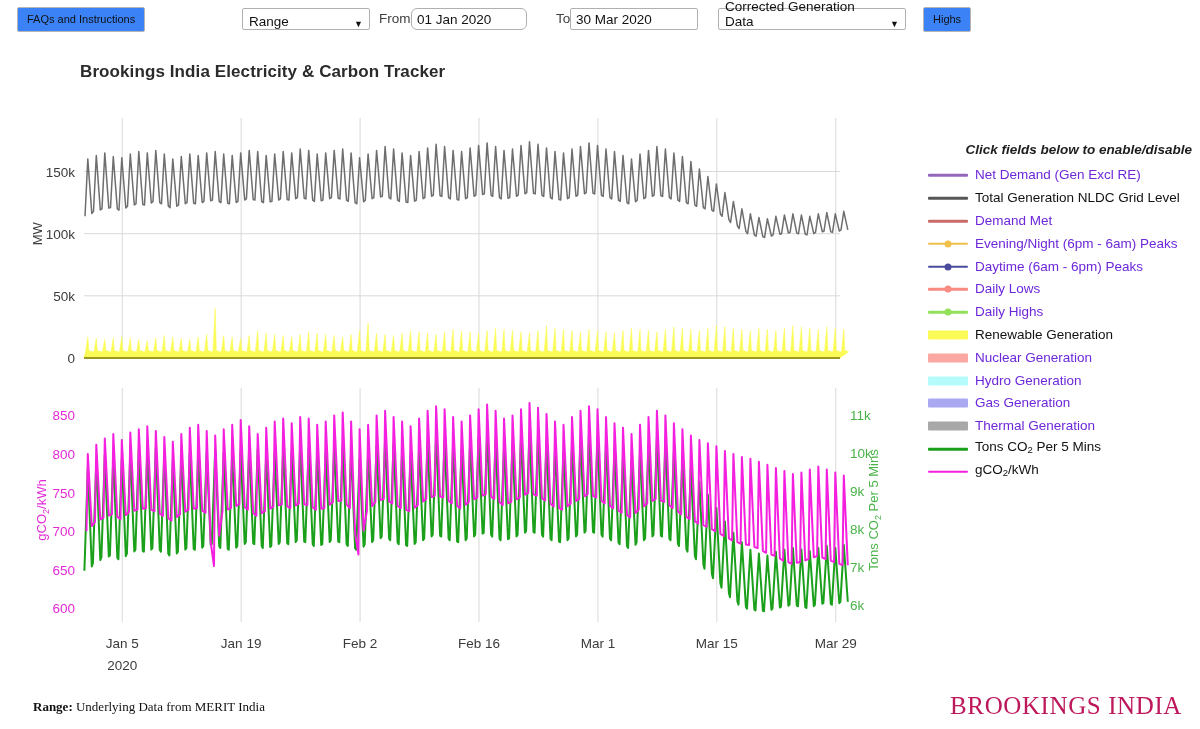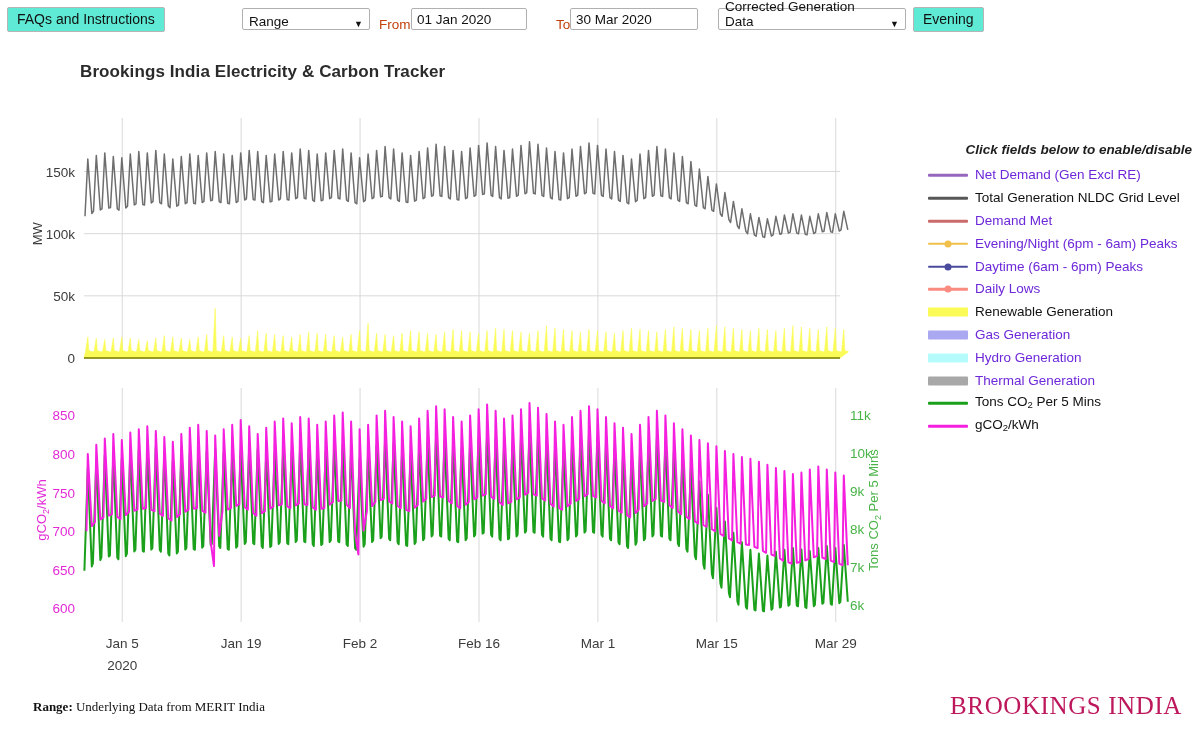--- a/index.html
+++ b/index.html
@@ -9,43 +9,43 @@
     font-family:"Liberation Sans",sans-serif;
     color:#222;overflow:hidden;position:relative;
   }
 
   
   .toolbar{
     position:absolute;left:0;top:0;width:1200px;height:34px;
     display:flex;align-items:center;
   }
   .btn{
-    font-family:"Liberation Sans",sans-serif;font-size:14px;color:#111;
-    background:#5eead4;border:1px solid #b5b5b5;border-radius:2px;
-    padding:4px 9px;line-height:15px;white-space:nowrap;
+    font-family:"Liberation Sans",sans-serif;font-size:11px;color:#111;
+    background:#3b82f6;border:1px solid #b5b5b5;border-radius:2px;
+    padding:4px 9px;line-height:15px;white-space:nowrap;margin-left:10px;
   }
   .faq-btn{position:absolute;left:7px;top:7px;}
   .select-box{
     position:absolute;display:flex;align-items:flex-end;justify-content:space-between;
     background:#ffffff;border:1px solid #b0b0b0;border-radius:2px;
     font-size:13.5px;color:#111;height:22px;box-sizing:border-box;padding:0 6px;
   }
   .select-box .caret{font-size:9px;margin-left:8px;color:#111;}
   #range-select{left:242px;top:8px;width:128px;}
   #dataset-select{left:718px;top:8px;width:188px;}
-  .lbl{position:absolute;font-size:13.5px;color:#c2410c;top:17px;}
+  .lbl{position:absolute;font-size:13.5px;color:#404040;top:11px;}
   #from-label{left:379px;}
   #to-label{left:556px;text-align:right;}
   .text-input{
     position:absolute;top:8px;height:22px;box-sizing:border-box;
     background:#fff;border:1px solid #b0b0b0;border-radius:2px;
     font-family:"Liberation Sans",sans-serif;font-size:13.5px;color:#111;
     padding:0 5px;line-height:20px;
   }
-  #from-input{left:411px;width:116px;}
+  #from-input{left:411px;width:116px;border-radius:6px;}
   #to-input{left:570px;width:128px;}
   #submit-button{position:absolute;left:913px;top:7px;}
 
   
   .page-title{
     position:absolute;left:32px;top:62px;
     font-size:17px;font-weight:bold;color:#2b2b2b;letter-spacing:.1px;margin-left:48px;
   }
 
   
@@ -112,21 +112,21 @@
   <input class="text-input" id="from-input" value="01 Jan 2020" style="">
 
   <span class="lbl" id="to-label">To</span>
   <input class="text-input" id="to-input" value="30 Mar 2020" style="">
 
   <div class="select-box" id="dataset-select">
     <span>Corrected Generation Data</span>
     <span class="caret">▼</span>
   </div>
 
-  <button class="btn" id="submit-button">Evening</button>
+  <button class="btn" id="submit-button">Highs</button>
 </div>
 
 <div class="page-title">Brookings India Electricity &amp; Carbon Tracker</div>
 
 <div class="chart-area">
   <svg class="plot" id="plot-svg" width="920" height="570">
       <line x1="84" y1="258" x2="840" y2="258" class="grid"></line>
       <text x="75" y="263" text-anchor="end" class="tick-txt">0</text>
       <line x1="84" y1="195.83783783783784" x2="840" y2="195.83783783783784" class="grid"></line>
       <text x="75" y="200.83783783783784" text-anchor="end" class="tick-txt">50k</text>
@@ -217,35 +217,48 @@
       </div>
       <div class="legend-item">
         <span class="sw">
           <i style="height: 2.6px; background: rgb(249, 139, 128);"></i>
           <span class="dot" style="background: rgb(249, 139, 128);"></span>
         </span>
         <span class="lg-txt lg-off">Daily Lows</span>
       </div>
       <div class="legend-item">
         <span class="sw">
+          <i style="height: 2.6px; background: rgb(147, 224, 90);"></i>
+          <span class="dot" style="background: rgb(147, 224, 90);"></span>
+        </span>
+        <span class="lg-txt lg-off">Daily Highs</span>
+      </div>
+      <div class="legend-item">
+        <span class="sw">
           <i style="height: 9px; background: rgb(251, 251, 87);"></i>
         </span>
         <span class="lg-txt lg-on">Renewable Generation</span>
       </div>
       <div class="legend-item">
         <span class="sw">
+          <i style="height: 9px; background: rgb(251, 168, 163);"></i>
+        </span>
+        <span class="lg-txt lg-off">Nuclear Generation</span>
+      </div>
+      <div class="legend-item">
+        <span class="sw">
+          <i style="height: 9px; background: rgb(182, 251, 251);"></i>
+        </span>
+        <span class="lg-txt lg-off">Hydro Generation</span>
+      </div>
+      <div class="legend-item">
+        <span class="sw">
           <i style="height: 9px; background: rgb(170, 168, 240);"></i>
         </span>
         <span class="lg-txt lg-off">Gas Generation</span>
-      </div>
-      <div class="legend-item">
-        <span class="sw">
-          <i style="height: 9px; background: rgb(182, 251, 251);"></i>
-        </span>
-        <span class="lg-txt lg-off">Hydro Generation</span>
       </div>
       <div class="legend-item">
         <span class="sw">
           <i style="height: 9px; background: rgb(168, 168, 168);"></i>
         </span>
         <span class="lg-txt lg-off">Thermal Generation</span>
       </div>
       <div class="legend-item">
         <span class="sw">
           <i style="height: 2.6px; background: rgb(26, 160, 26);"></i>

